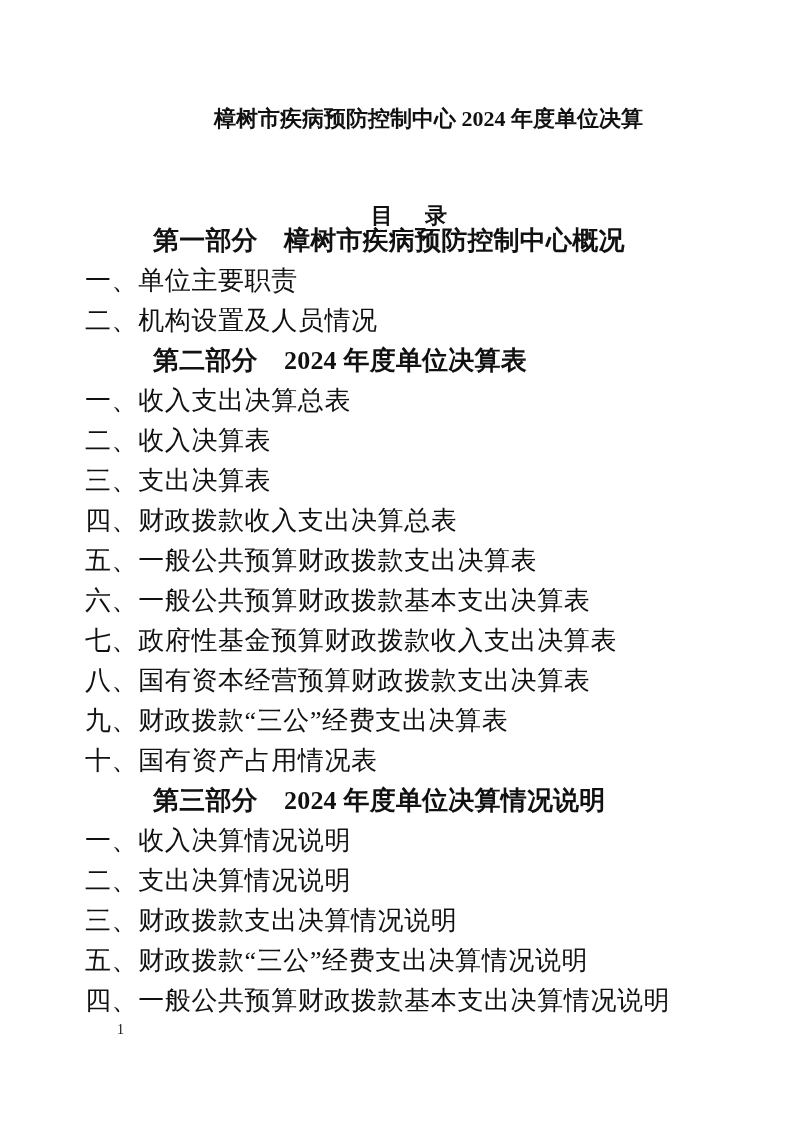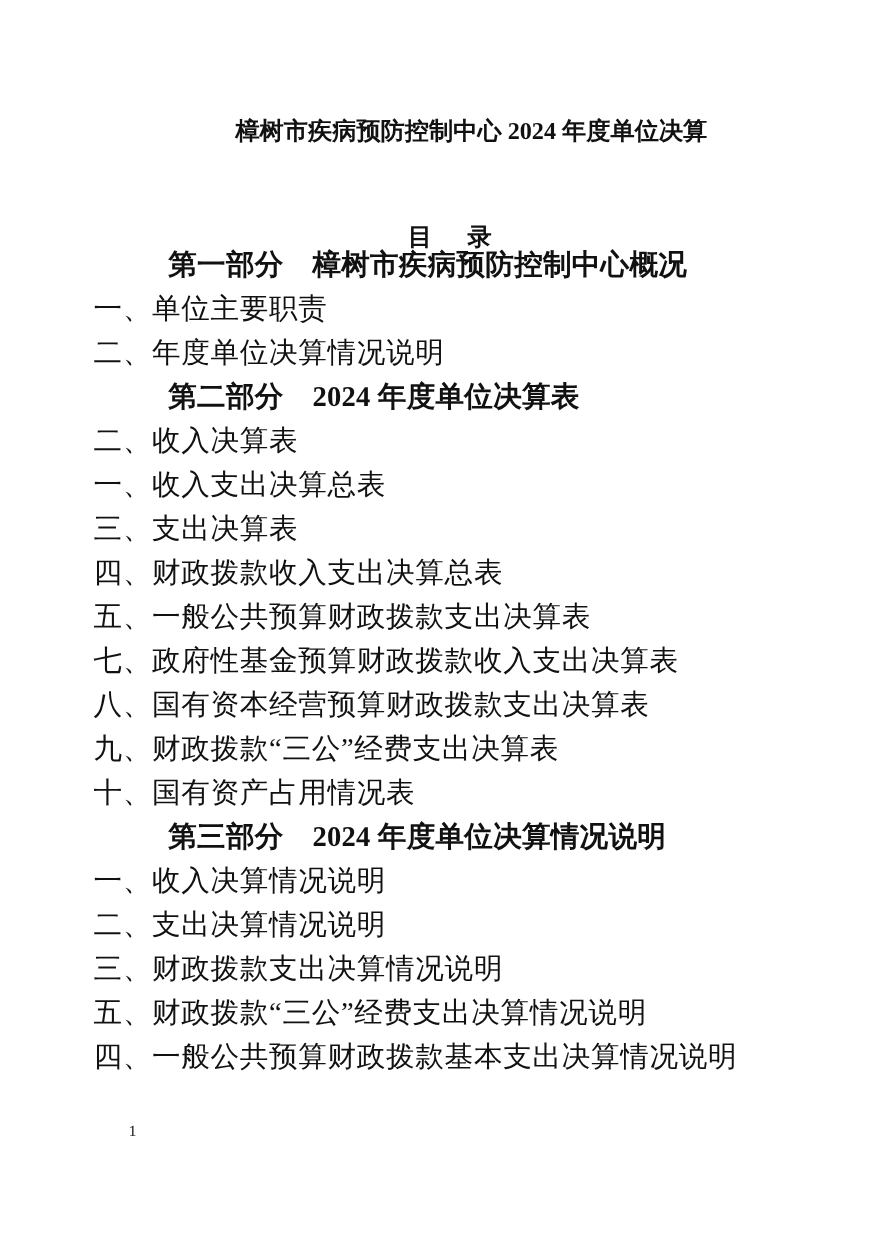--- a/index.html
+++ b/index.html
@@ -77,28 +77,29 @@
 
 <div class="doc">
 
   <h1 class="title">樟树市疾病预防控制中心 2024 年度单位决算</h1>
 
   <h2 class="toc-heading">目　录</h2>
 
   <div class="toc">
     <div class="line section">第一部分　樟树市疾病预防控制中心概况</div>
     <div class="line item">一、单位主要职责</div>
-    <div class="line item">二、年度单位决算情况说明</div>
+    <div class="line item">二、机构设置及人员情况</div>
 
     <div class="line section">第二部分　2024 年度单位决算表</div>
+    <div class="line item">一、收入支出决算总表</div>
     <div class="line item">二、收入决算表</div>
-    <div class="line item">一、收入支出决算总表</div>
     <div class="line item">三、支出决算表</div>
     <div class="line item">四、财政拨款收入支出决算总表</div>
     <div class="line item">五、一般公共预算财政拨款支出决算表</div>
+    <div class="line item">六、一般公共预算财政拨款基本支出决算表</div>
     <div class="line item">七、政府性基金预算财政拨款收入支出决算表</div>
     <div class="line item">八、国有资本经营预算财政拨款支出决算表</div>
     <div class="line item">九、财政拨款“三公”经费支出决算表</div>
     <div class="line item">十、国有资产占用情况表</div>
 
     <div class="line section">第三部分　2024 年度单位决算情况说明</div>
     <div class="line item">一、收入决算情况说明</div>
     <div class="line item">二、支出决算情况说明</div>
     <div class="line item">三、财政拨款支出决算情况说明</div>
     <div class="line item">五、财政拨款“三公”经费支出决算情况说明</div>

